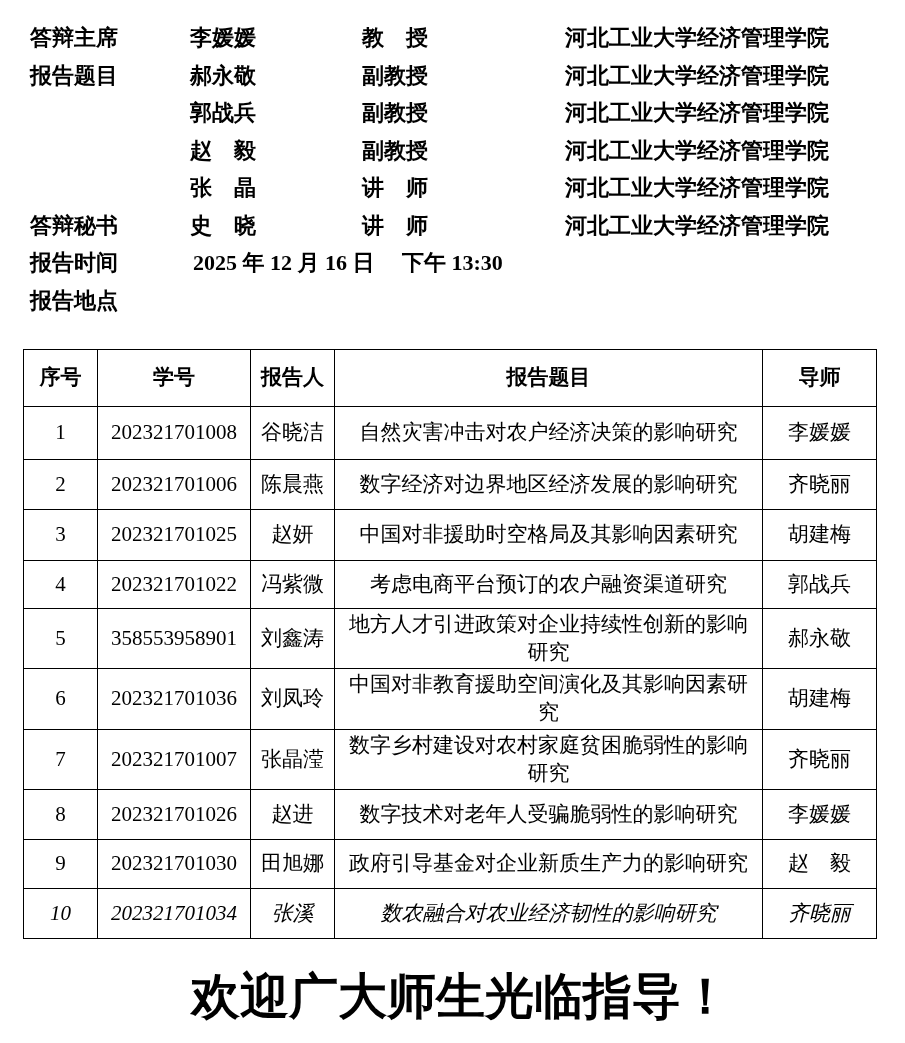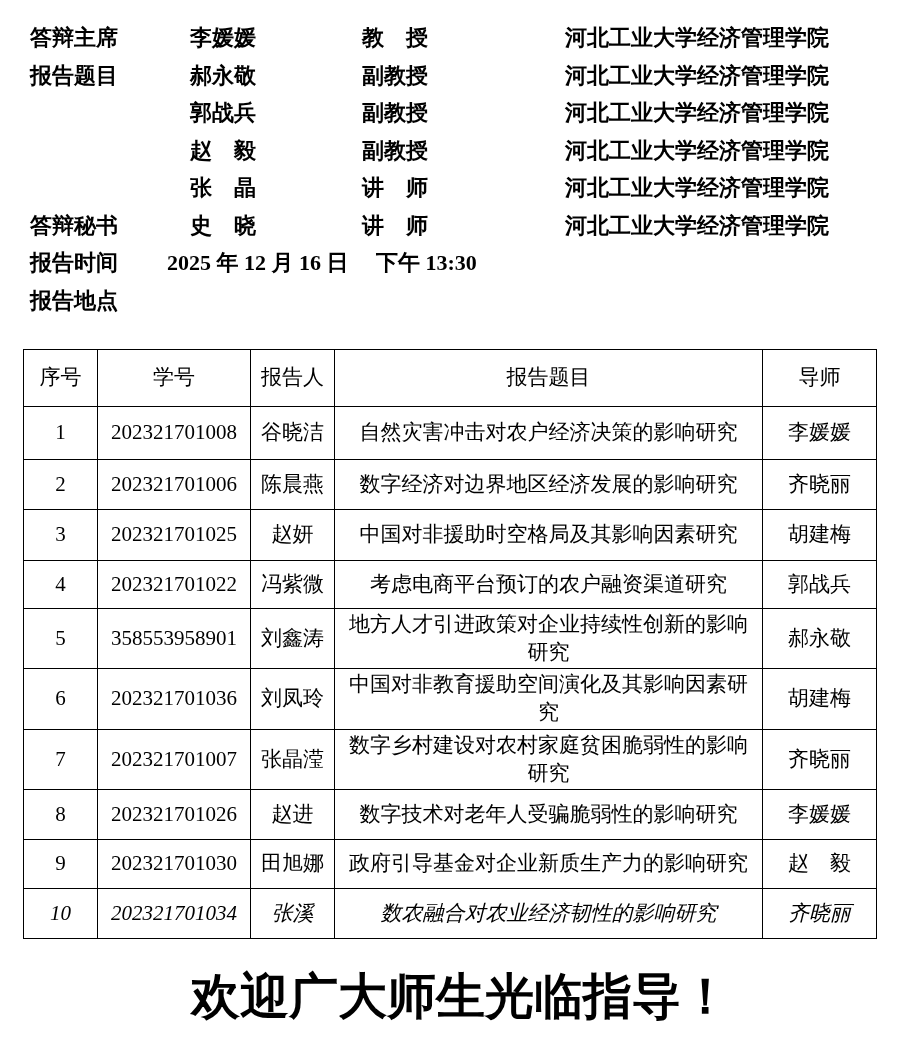--- a/index.html
+++ b/index.html
@@ -33,21 +33,21 @@
     top: 0;
     font-size: 22px;
     font-weight: bold;
     line-height: 37.5px;
     white-space: pre;
   }
   .col-label { left: 30px; }
   .col-name  { left: 190px; }
   .col-title { left: 362px; }
   .col-org   { left: 565px; }
-  .col-value { left: 167px; }
+  .col-value { left: 193px; }
 
   
   table.schedule {
     position: absolute;
     top: 349px;
     left: 23px;
     width: 853px;
     border-collapse: collapse;
     table-layout: fixed;
     font-size: 21px;
@@ -55,21 +55,21 @@
   table.schedule th,
   table.schedule td {
     border: 1px solid #000000;
     text-align: center;
     vertical-align: middle;
     padding: 2px 5px;
     line-height: 1.32;
     overflow: hidden;
   }
   table.schedule th {
-    font-weight: normal;
+    font-weight: bold;
   }
   table.schedule td {
     font-weight: normal;
   }
   tr.hdr        { height: 57px; }
   tr.r0 { height: 53px; }
   tr.r1 { height: 50px; }
   tr.r2 { height: 51px; }
   tr.r3 { height: 48px; }
   tr.r4 { height: 59px; }

